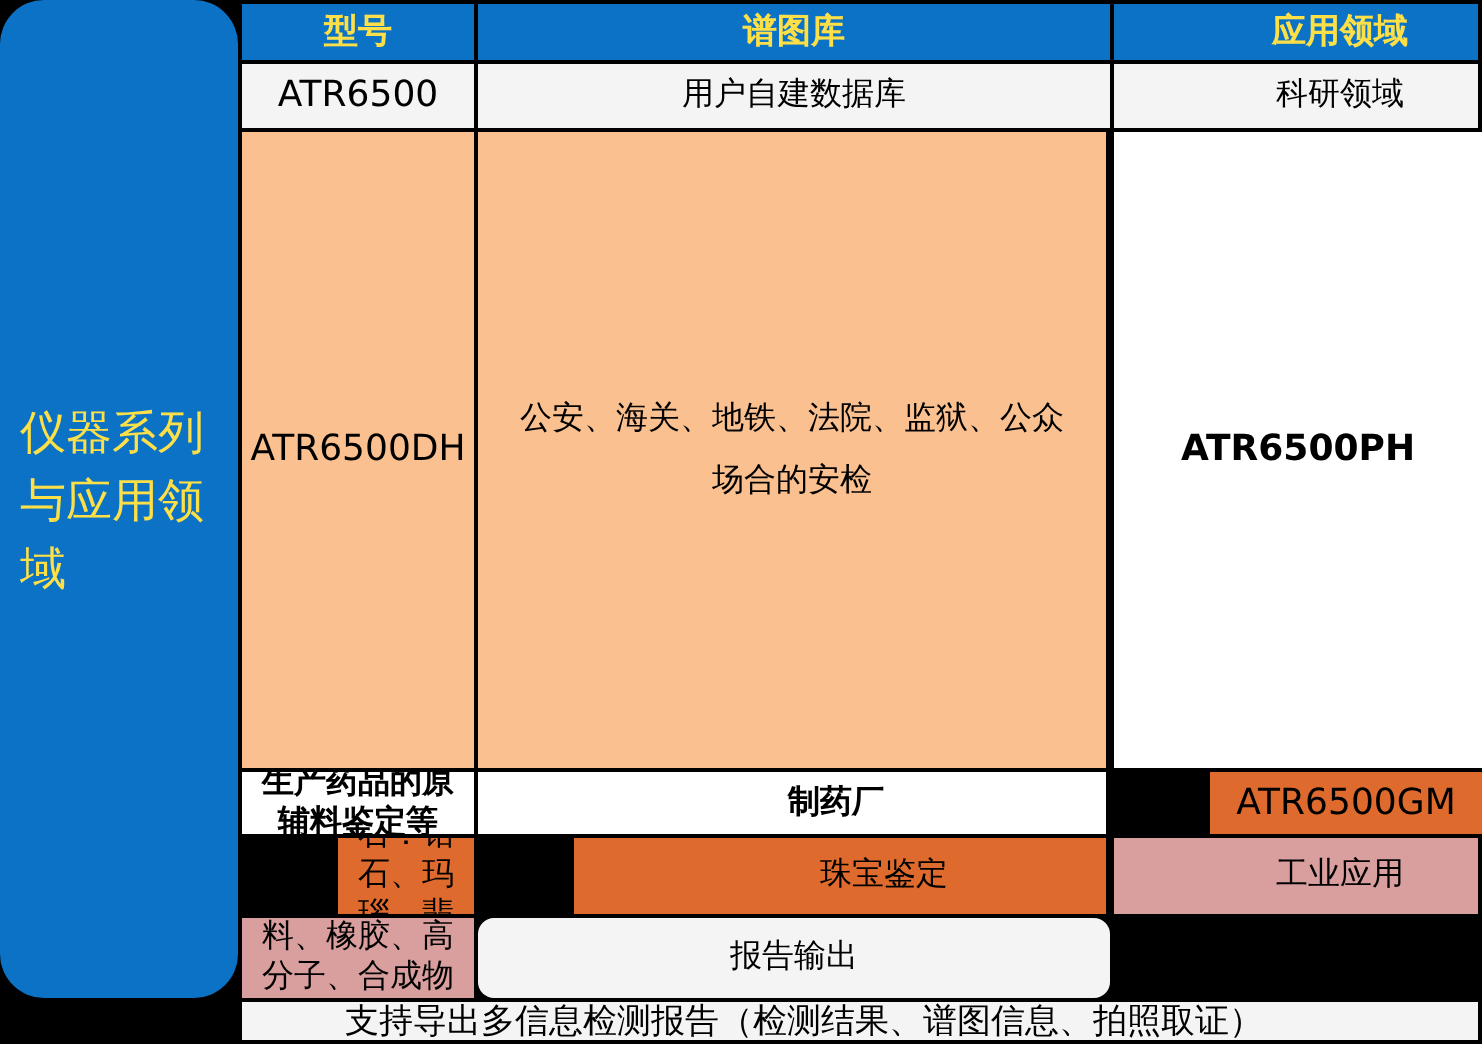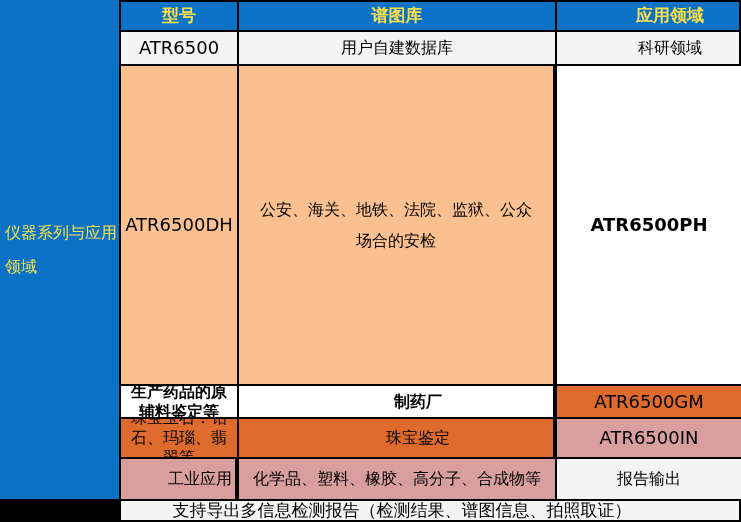--- a/index.html
+++ b/index.html
@@ -17,38 +17,38 @@
   }
   .cell{
     display:flex;align-items:center;justify-content:center;
     text-align:center;box-sizing:border-box;overflow:hidden;
     font-size:16px;line-height:20px;
   }
   .blue{background:#0B72C6;color:#fde047;}
   .white{background:#F4F4F4;}
   .peach{background:#FAC090;}
   .green{background:#ffffff;font-weight:bold;}
-  .dkorange{background:#DE6B2D;}
+  .dkorange{background:#DE6B2D;margin-left:48px;}
   .pink{background:#D99E9E;}
   .hdr{font-weight:bold;font-size:17px;border-top:2px solid #000;}
   .edge-r{border-right:2px solid #000;padding-left:44px;}
   .sidebar-main{
     grid-column:1;grid-row:1 / span 6;
     flex-direction:column;align-items:flex-start;justify-content:center;
-    padding-left:5px;font-size:16px;line-height:34px;text-align:left;
+    padding-left:10px;font-size:23px;line-height:34px;text-align:left;border-radius:22px;
   }
   .model{font-family:"DejaVu Sans",sans-serif;font-size:18px;padding:0 4px;}
   .bullets{
     flex-direction:column;align-items:stretch;justify-content:center;
     text-align:left;padding:2px 12px;line-height:30.5px;
   }
   .bullet-item{display:block;}
   .wrap3{padding:0 14px;line-height:31px;}
   .footer-cell{grid-column:2 / 5;padding-right:100px;font-size:17px;}
-  .report-cell{font-size:16px;}
+  .report-cell{font-size:16px;border-radius:8px;}
   .lib{padding:5px 8px;}
 </style>
 </head>
 <body>
 
 <div class="table">
 
   <div class="cell blue sidebar-main">仪器系列与应用领域</div>
 
   <div class="cell blue hdr">型号</div>
@@ -63,20 +63,19 @@
   <div class="cell peach edge-r wrap3">公安、海关、地铁、法院、监狱、公众场合的安检</div>
 
   <div class="cell green model">ATR6500PH</div>
   <div class="cell green lib">生产药品的原辅料鉴定等</div>
   <div class="cell green edge-r">制药厂</div>
 
   <div class="cell dkorange model">ATR6500GM</div>
   <div class="cell dkorange lib">珠宝玉石：钻石、玛瑙、翡翠等</div>
   <div class="cell dkorange edge-r">珠宝鉴定</div>
 
-  <div class="cell pink model">ATR6500IN</div>
   <div class="cell pink edge-r">工业应用</div>
   <div class="cell pink lib">化学品、塑料、橡胶、高分子、合成物等</div>
 
   <div class="cell white report-cell">报告输出</div>
   <div class="cell white footer-cell edge-r">支持导出多信息检测报告（检测结果、谱图信息、拍照取证）</div>
 
 </div>
 
 </body></html>

